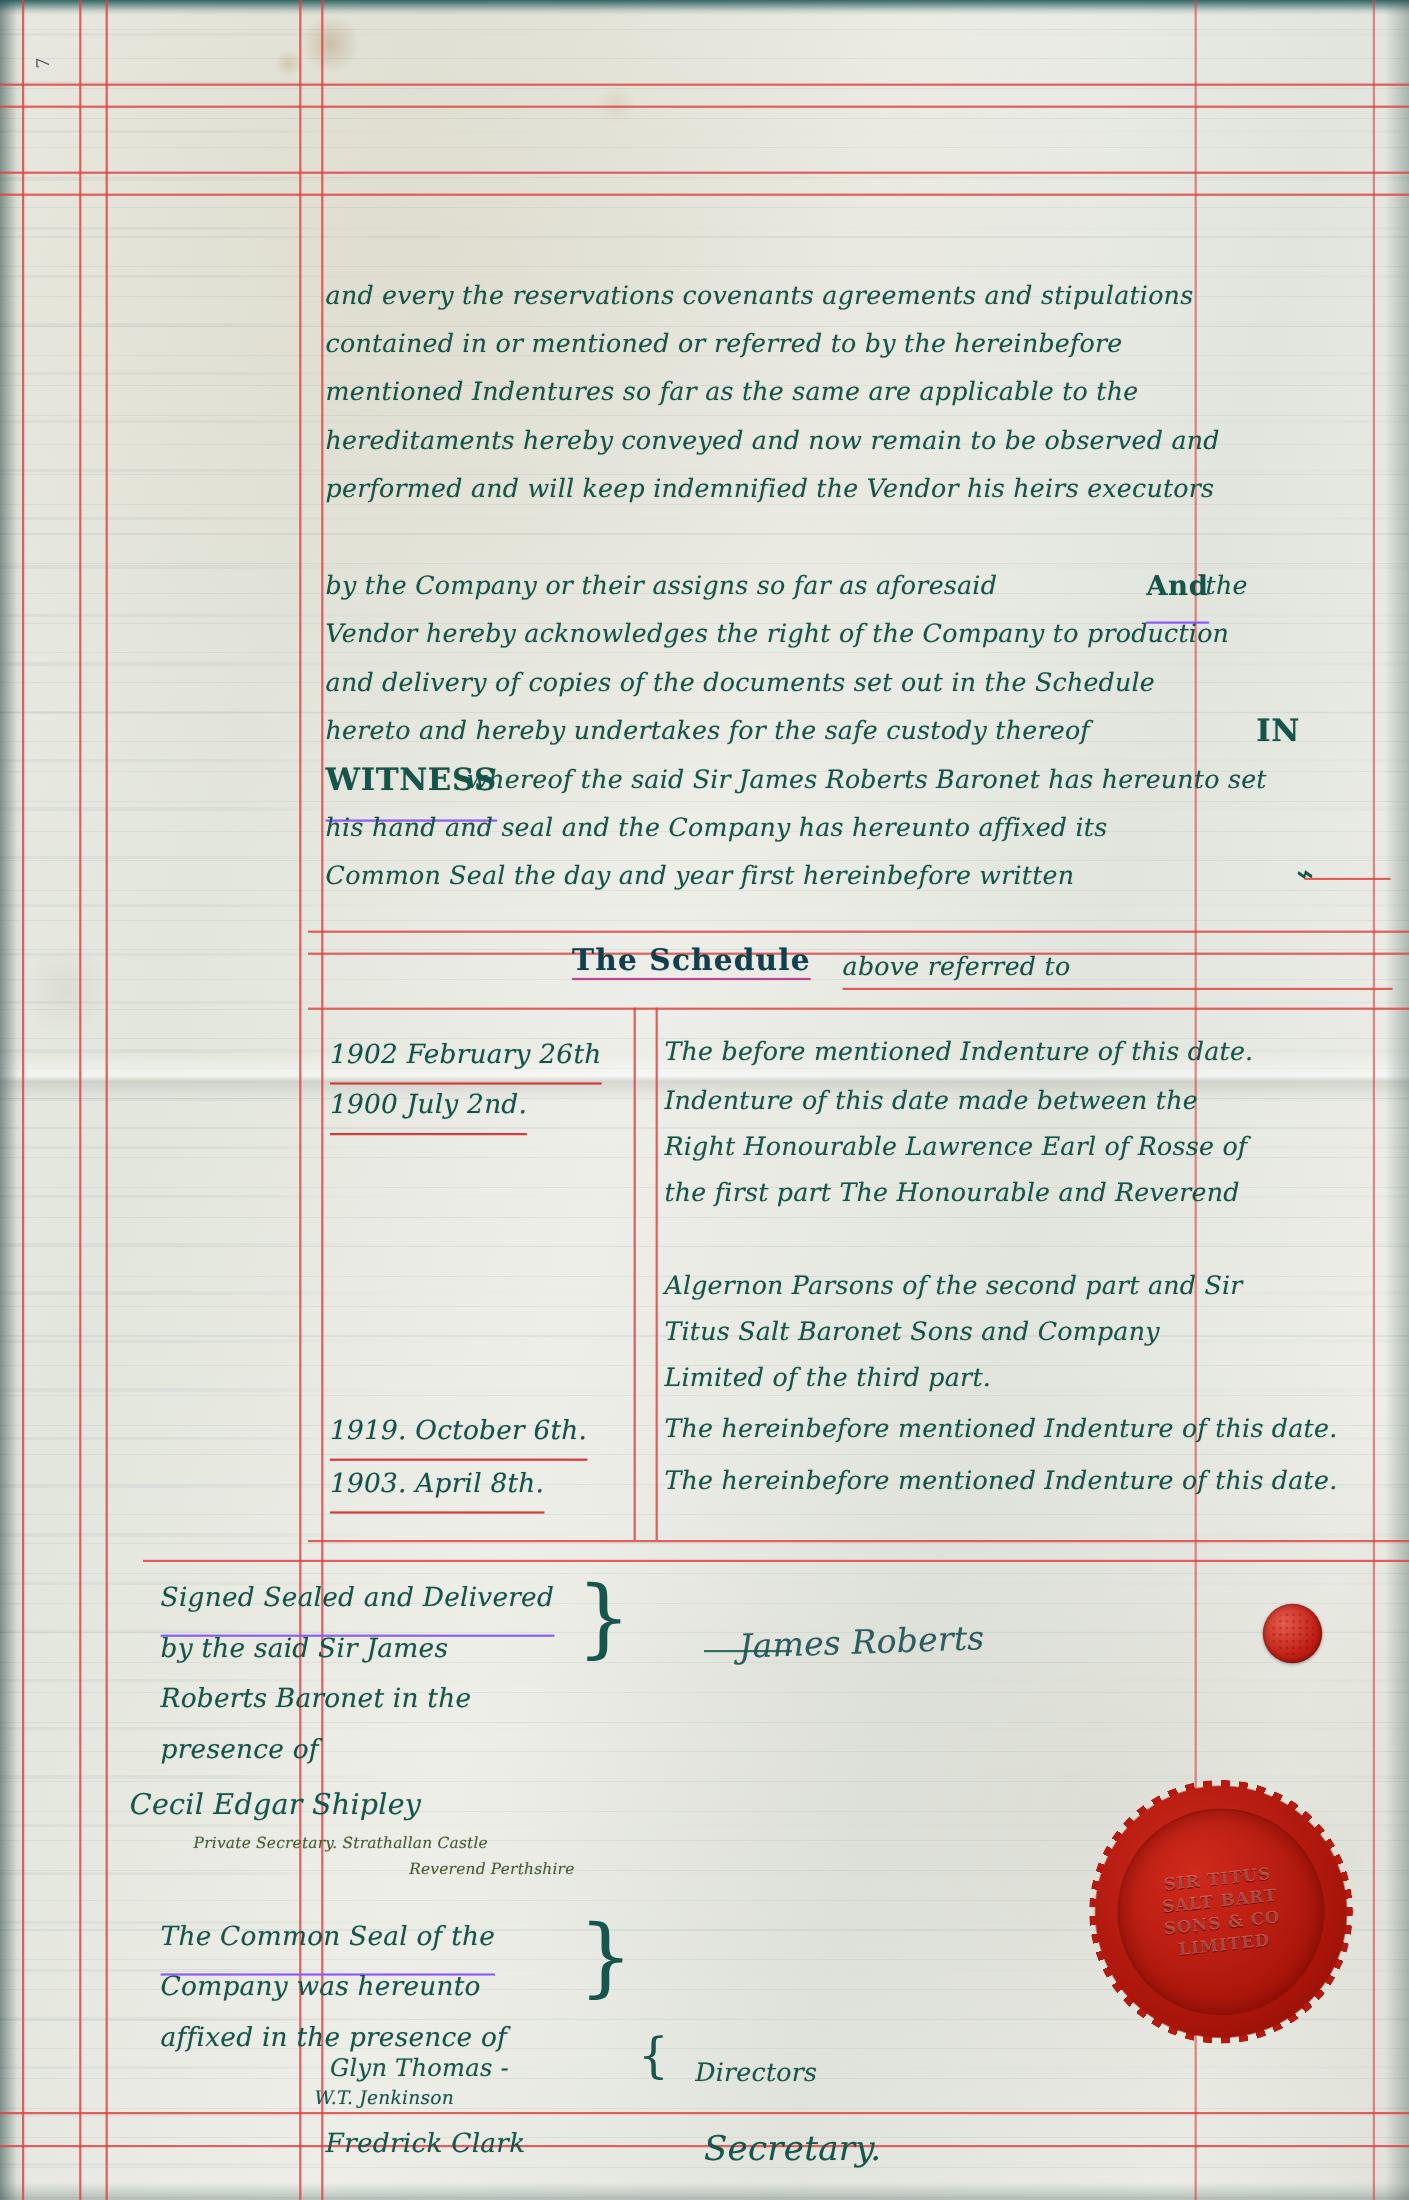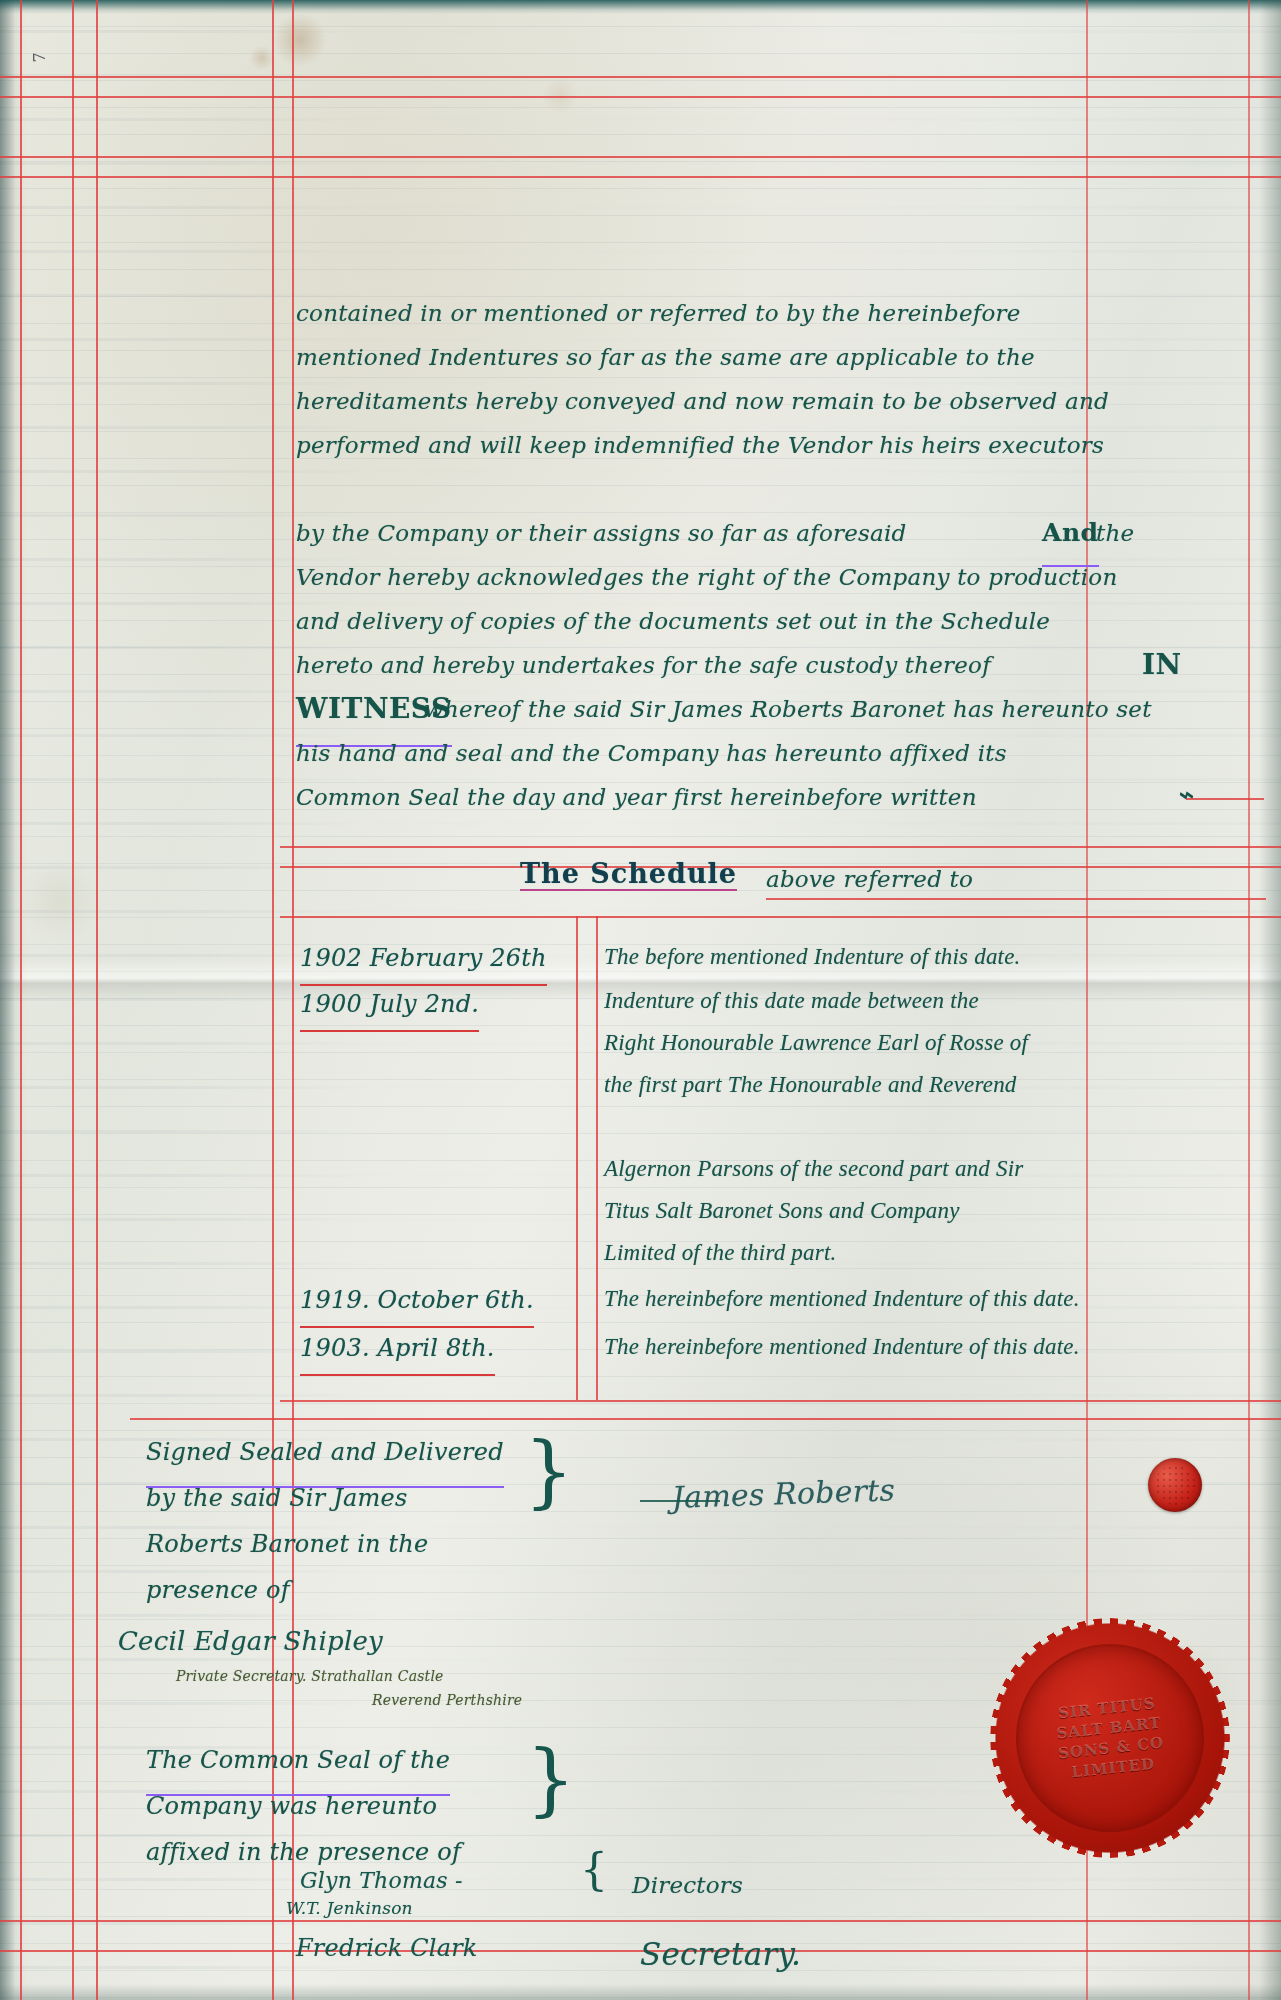--- a/index.html
+++ b/index.html
@@ -136,21 +136,21 @@
     font-size: 23px;
     color: #16544a;
     font-style: italic;
   }
   .date-entry {
     font-size: 24px;
     color: #14524c;
     border-bottom: 2px solid #d83a3a;
     padding-bottom: 12px;
   }
-  .sched-text { font-size: 23px; font-family: Liberation Serif, serif; }
+  .sched-text { font-size: 23px; }
 
   .sig-block { font-size: 24px; }
   .sig-name {
     font-size: 26px;
     color: #17564c;
     font-style: italic;
   }
   .sig-small {
     font-size: 14px;
     color: #4c5a2e;
@@ -321,20 +321,21 @@
   <div class="rule-v" style="left:96px;  top:0; height:2000px;"></div>
   <div class="rule-v" style="left:272px; top:0; height:2000px;"></div>
   <div class="rule-v" style="left:292px; top:0; height:2000px;"></div>
   <div class="rule-v" style="left:576px; top:916px; height:484px;"></div>
   <div class="rule-v" style="left:596px; top:916px; height:484px;"></div>
   <div class="rule-v rule-thin" style="left:1086px; top:0; height:2000px;"></div>
   <div class="rule-v rule-thin" style="left:1248px; top:0; height:2000px;"></div>
 
   <div class="corner-mark" style="left:34px; top:48px;">7</div>
 
+  <div class="hand body-line" style="left:296px; top:258px;">and every the reservations covenants agreements and stipulations</div>
   <div class="hand body-line" style="left:296px; top:302px;">contained in or mentioned or referred to by the hereinbefore</div>
   <div class="hand body-line" style="left:296px; top:346px;">mentioned Indentures so far as the same are applicable to the</div>
   <div class="hand body-line" style="left:296px; top:390px;">hereditaments hereby conveyed and now remain to be observed and</div>
   <div class="hand body-line" style="left:296px; top:434px;">performed and will keep indemnified the Vendor his heirs executors</div>
 
   <div class="hand body-line" style="left:296px; top:522px;">by the Company or their assigns so far as aforesaid</div>
   <div class="hand body-line bold-gothic underline-red" style="left:1042px; top:520px; font-size:25px;">And</div>
   <div class="hand body-line" style="left:1096px; top:522px;">the</div>
 
   <div class="hand body-line" style="left:296px; top:566px;">Vendor hereby acknowledges the right of the Company to production</div>

